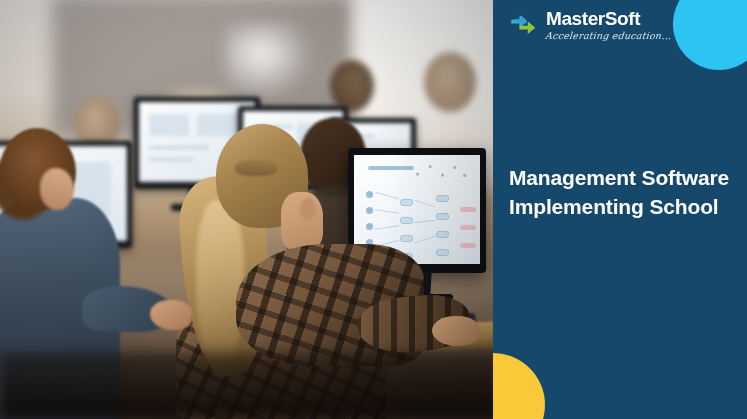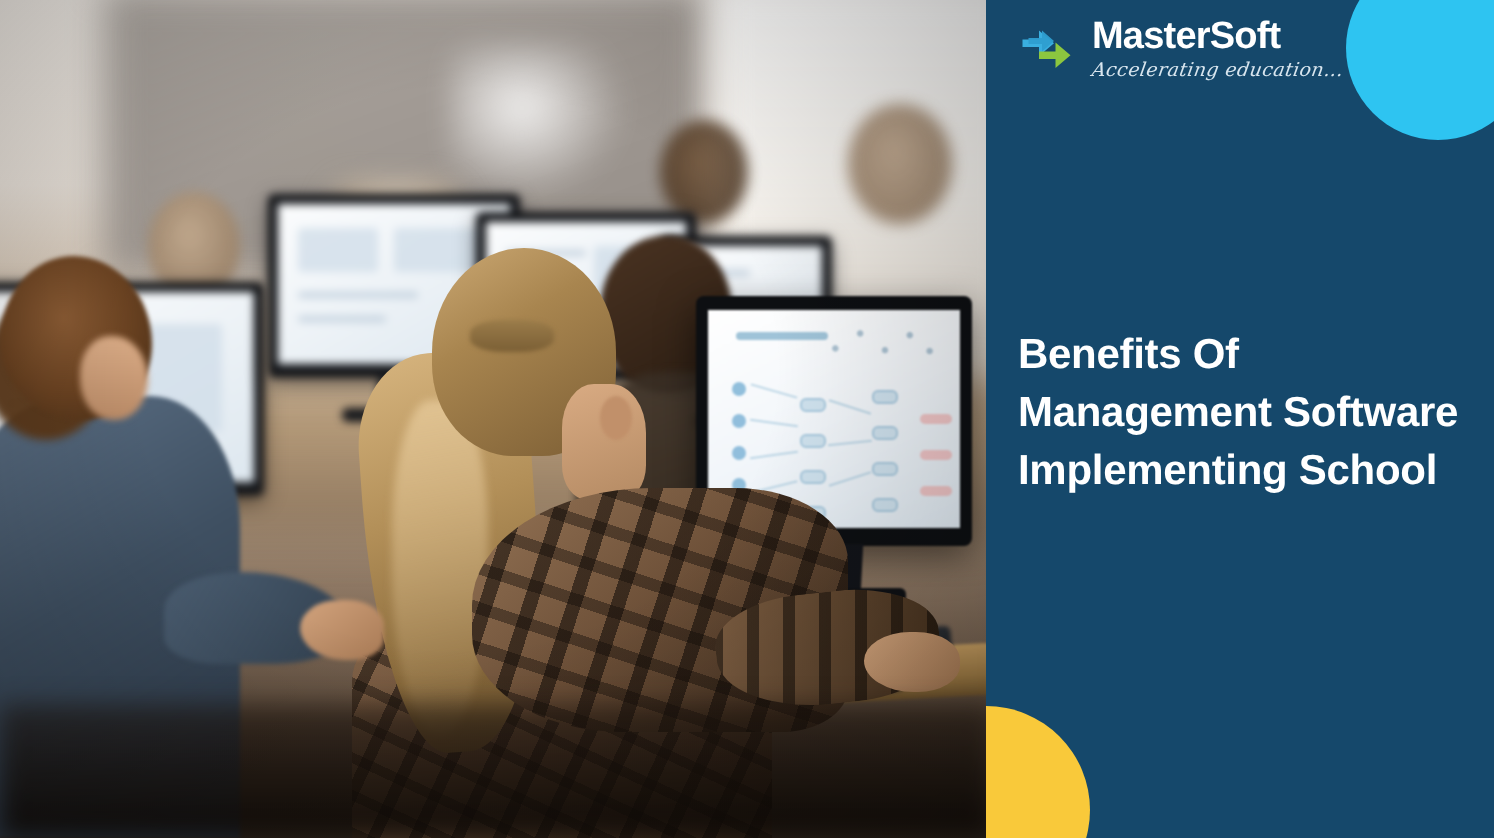--- a/index.html
+++ b/index.html
@@ -508,21 +508,20 @@
           <path d="M13 9 L22 9 L22 4 L30 11 L22 18 L22 13 L13 13 Z" fill="#2E9ED0" opacity=".95" transform="translate(-6,1)"></path>
         </svg>
       </div>
       <div class="logo-text">
         <div class="logo-word">MasterSoft</div>
         <div class="logo-tag">Accelerating education...</div>
       </div>
     </div>
 
     <h1 class="headline">
-      <span class="l">Benefits Of</span>
       <span class="l">Management Software</span>
       <span class="l">Implementing School</span>
     </h1>
 
     <div class="circle-yellow"></div>
   </div>
 
 </div>
 
 </body></html>

